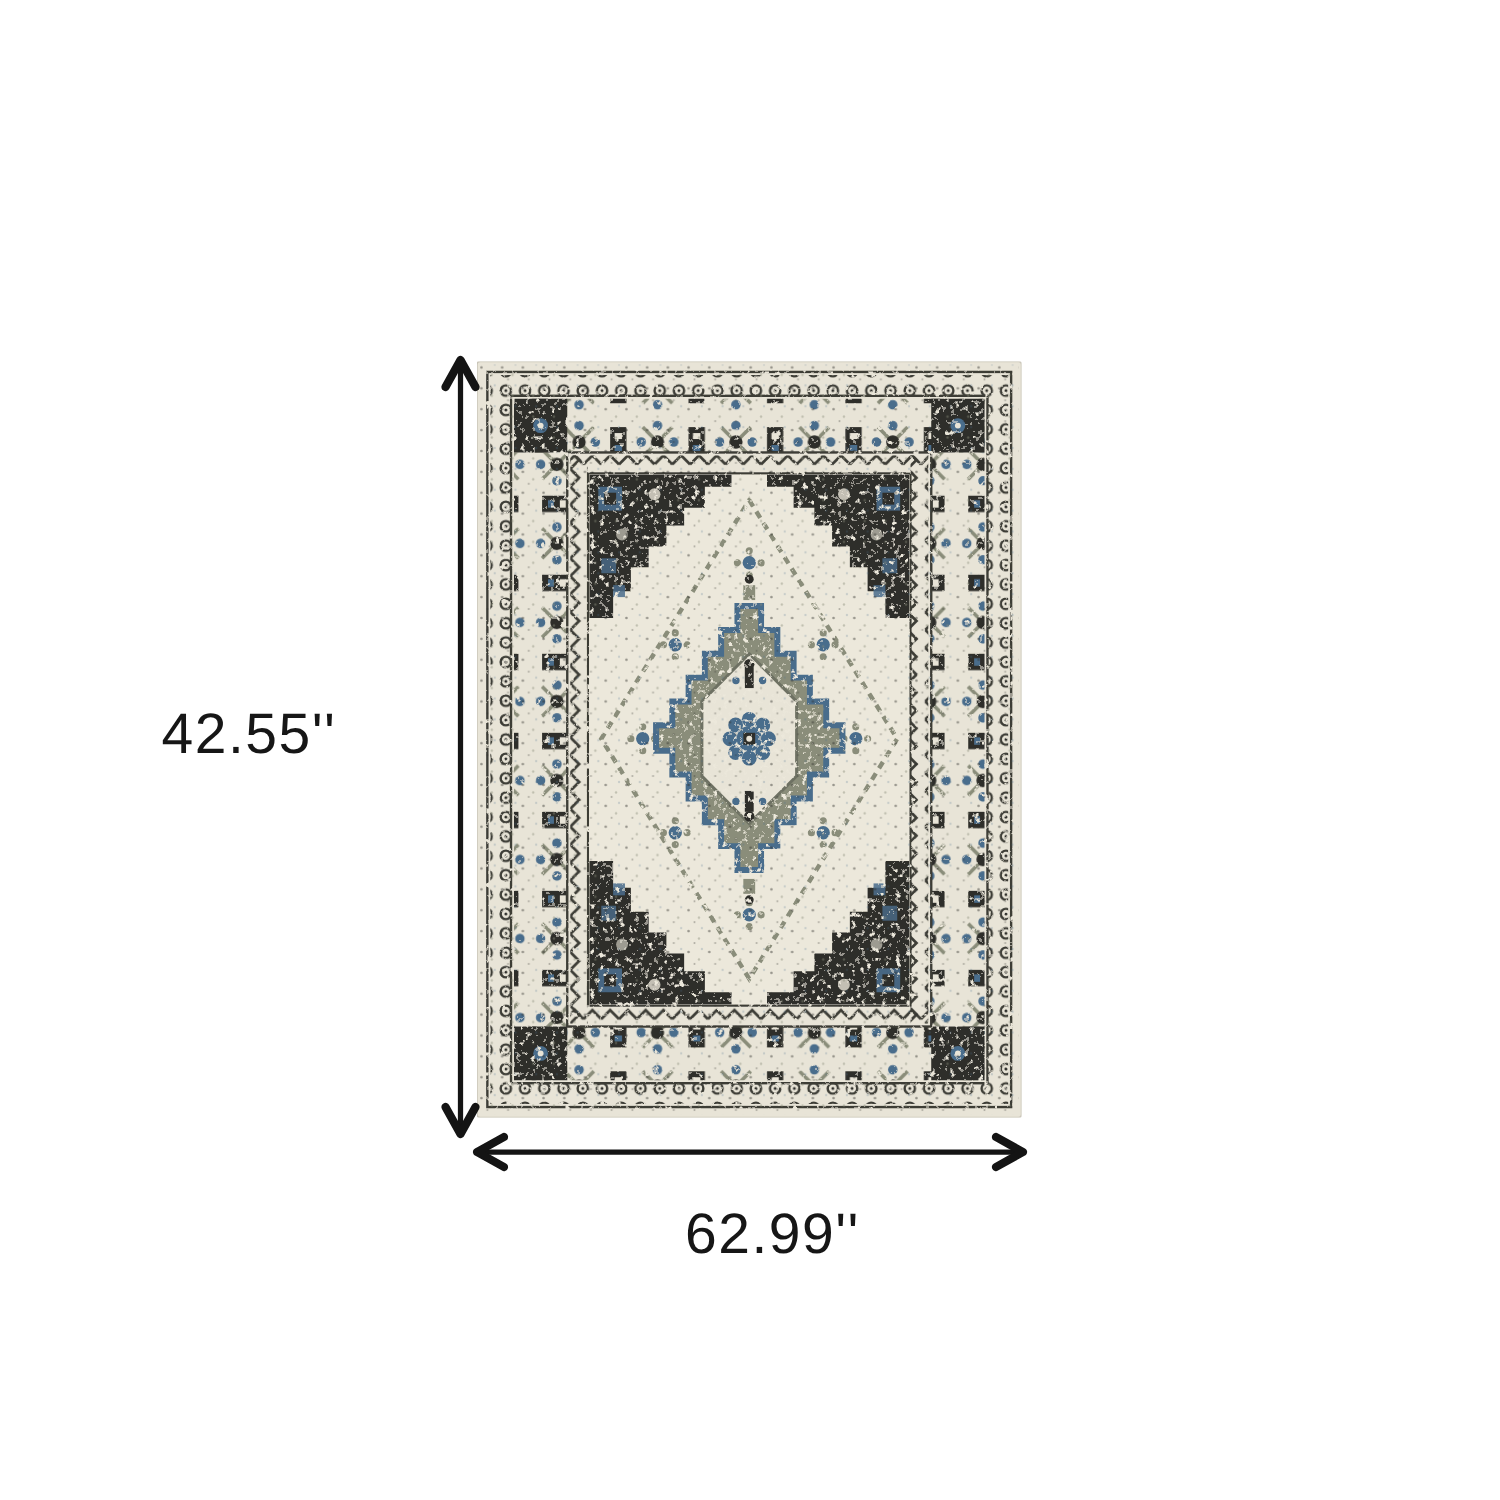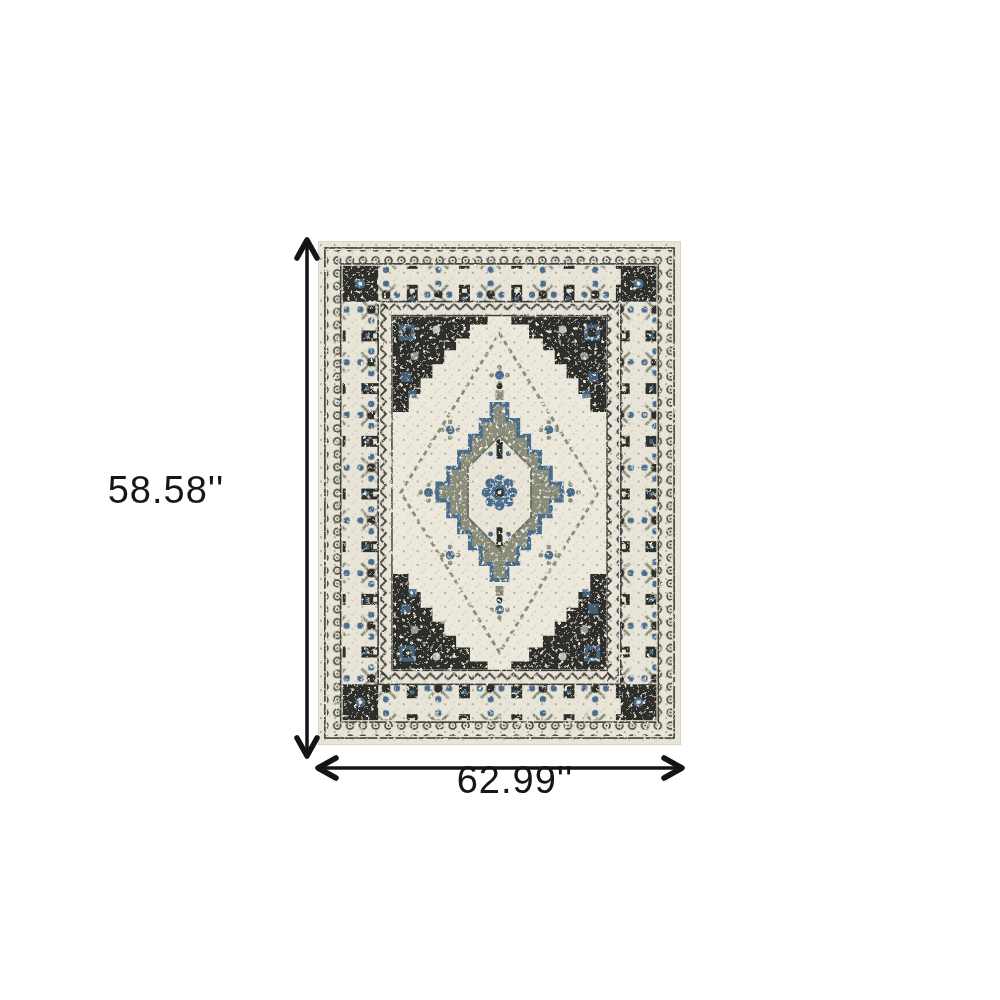--- a/index.html
+++ b/index.html
@@ -10,21 +10,21 @@
   .diagram{position:absolute;inset:0;}
   .rug-svg{position:absolute;left:318px;top:241px;}
   .arrow-svg{position:absolute;}
   .arrow-v{left:292px;top:236px;}
   .arrow-h{left:314px;top:753px;}
   .dim-label{
     position:absolute;font-size:38px;color:#161616;text-align:center;
     letter-spacing:1px;white-space:nowrap;line-height:52px;height:52px;
   }
   .label-height{left:76px;top:464px;width:180px;}
-  .label-width{left:425px;top:754px;width:180px;}
+  .label-width{left:425px;top:797px;width:180px;}
   .arrow-line{stroke:var(--arrow,#141414);stroke-width:3.5;}
   .arrow-head{stroke:var(--arrow,#141414);stroke-width:5.5;fill:none;stroke-linecap:round;stroke-linejoin:round;}
   
   .f-ivory{fill:var(--ivory,#e8e4d7);}
   .f-field{fill:var(--field,#ece8db);}
   .f-dark{fill:var(--charcoal,#2e2e2a);}
   .f-blue{fill:var(--blue,#4a6d8c);}
   .f-sage{fill:var(--sage,#8a8d7a);}
   .st-dark{stroke:var(--outline,#3c3c36);fill:none;}
   .st-sage{stroke:var(--sage,#8a8d7a);fill:none;}
@@ -201,15 +201,15 @@
     <path d="M5,22 L15,4 L25,22" class="arrow-head"></path>
     <path d="M5,502 L15,520 L25,502" class="arrow-head"></path>
   </svg>
 
   <svg class="arrow-svg arrow-h" width="372" height="30" viewBox="0 0 372 30">
     <line x1="6" y1="15" x2="366" y2="15" class="arrow-line"></line>
     <path d="M22,5 L4,15 L22,25" class="arrow-head"></path>
     <path d="M350,5 L368,15 L350,25" class="arrow-head"></path>
   </svg>
 
-  <div class="dim-label label-height">58.58''</div>
+  <div class="dim-label label-height">42.55''</div>
   <div class="dim-label label-width">62.99''</div>
 </div>
 
 </body></html>

